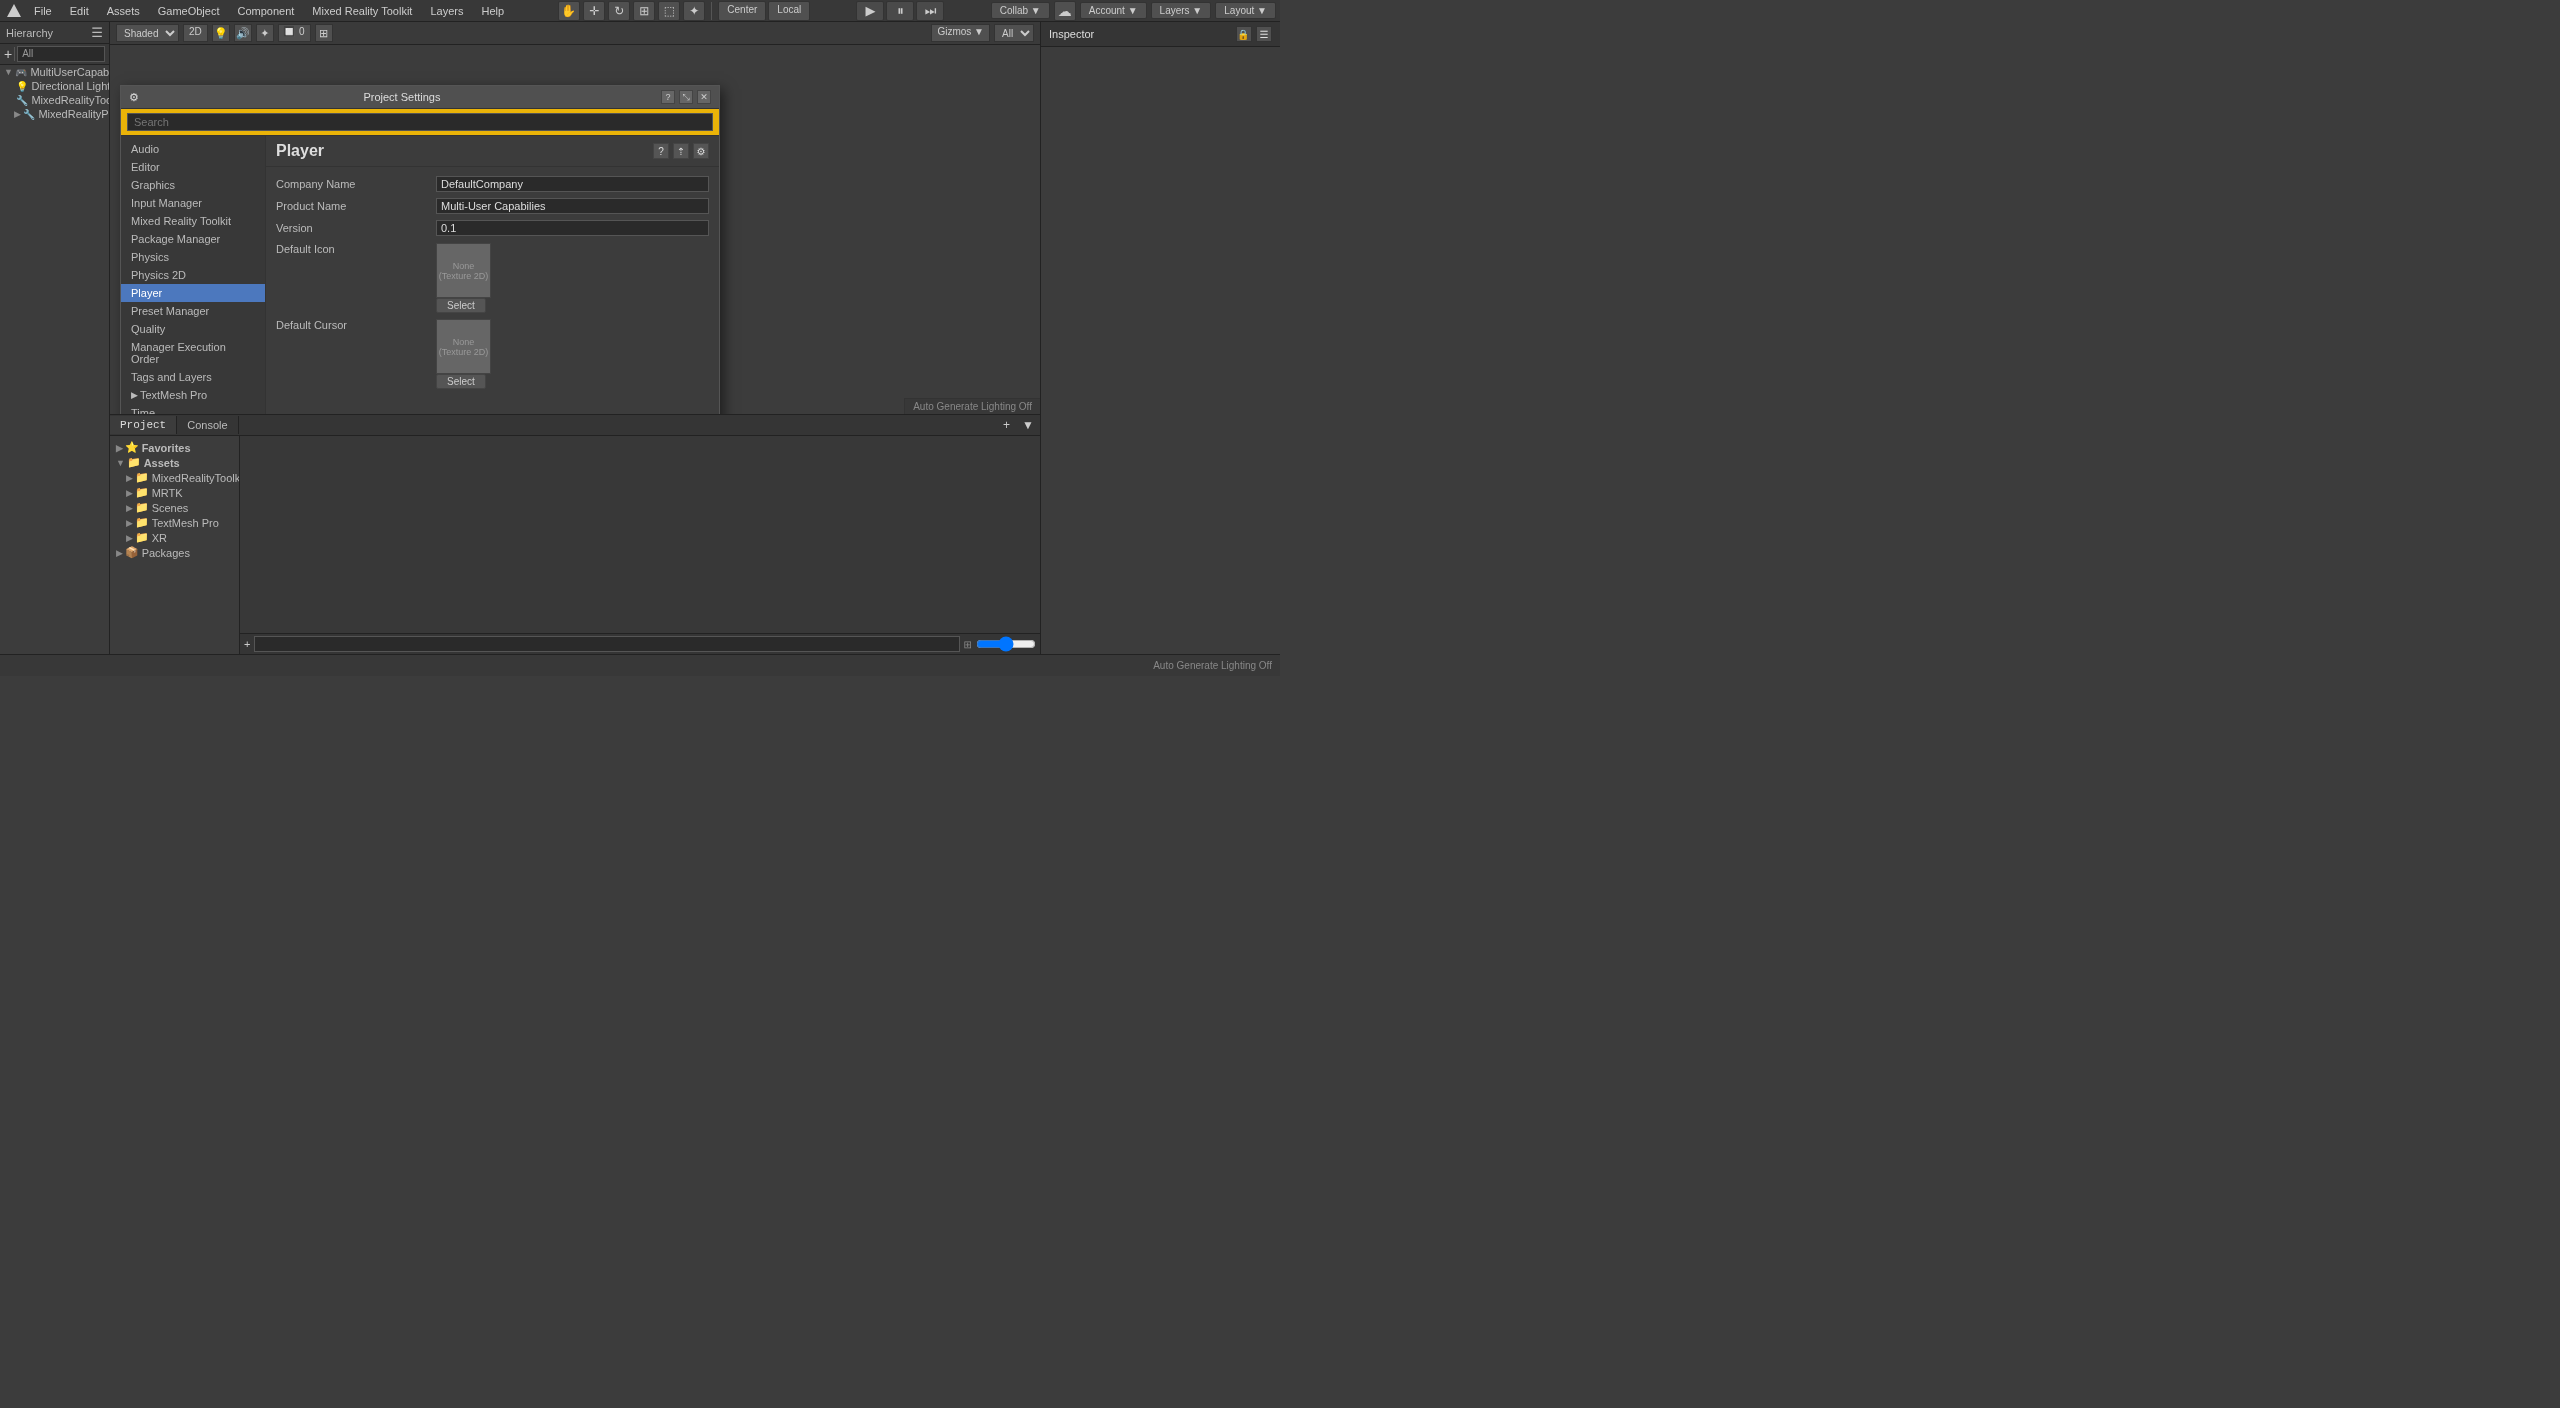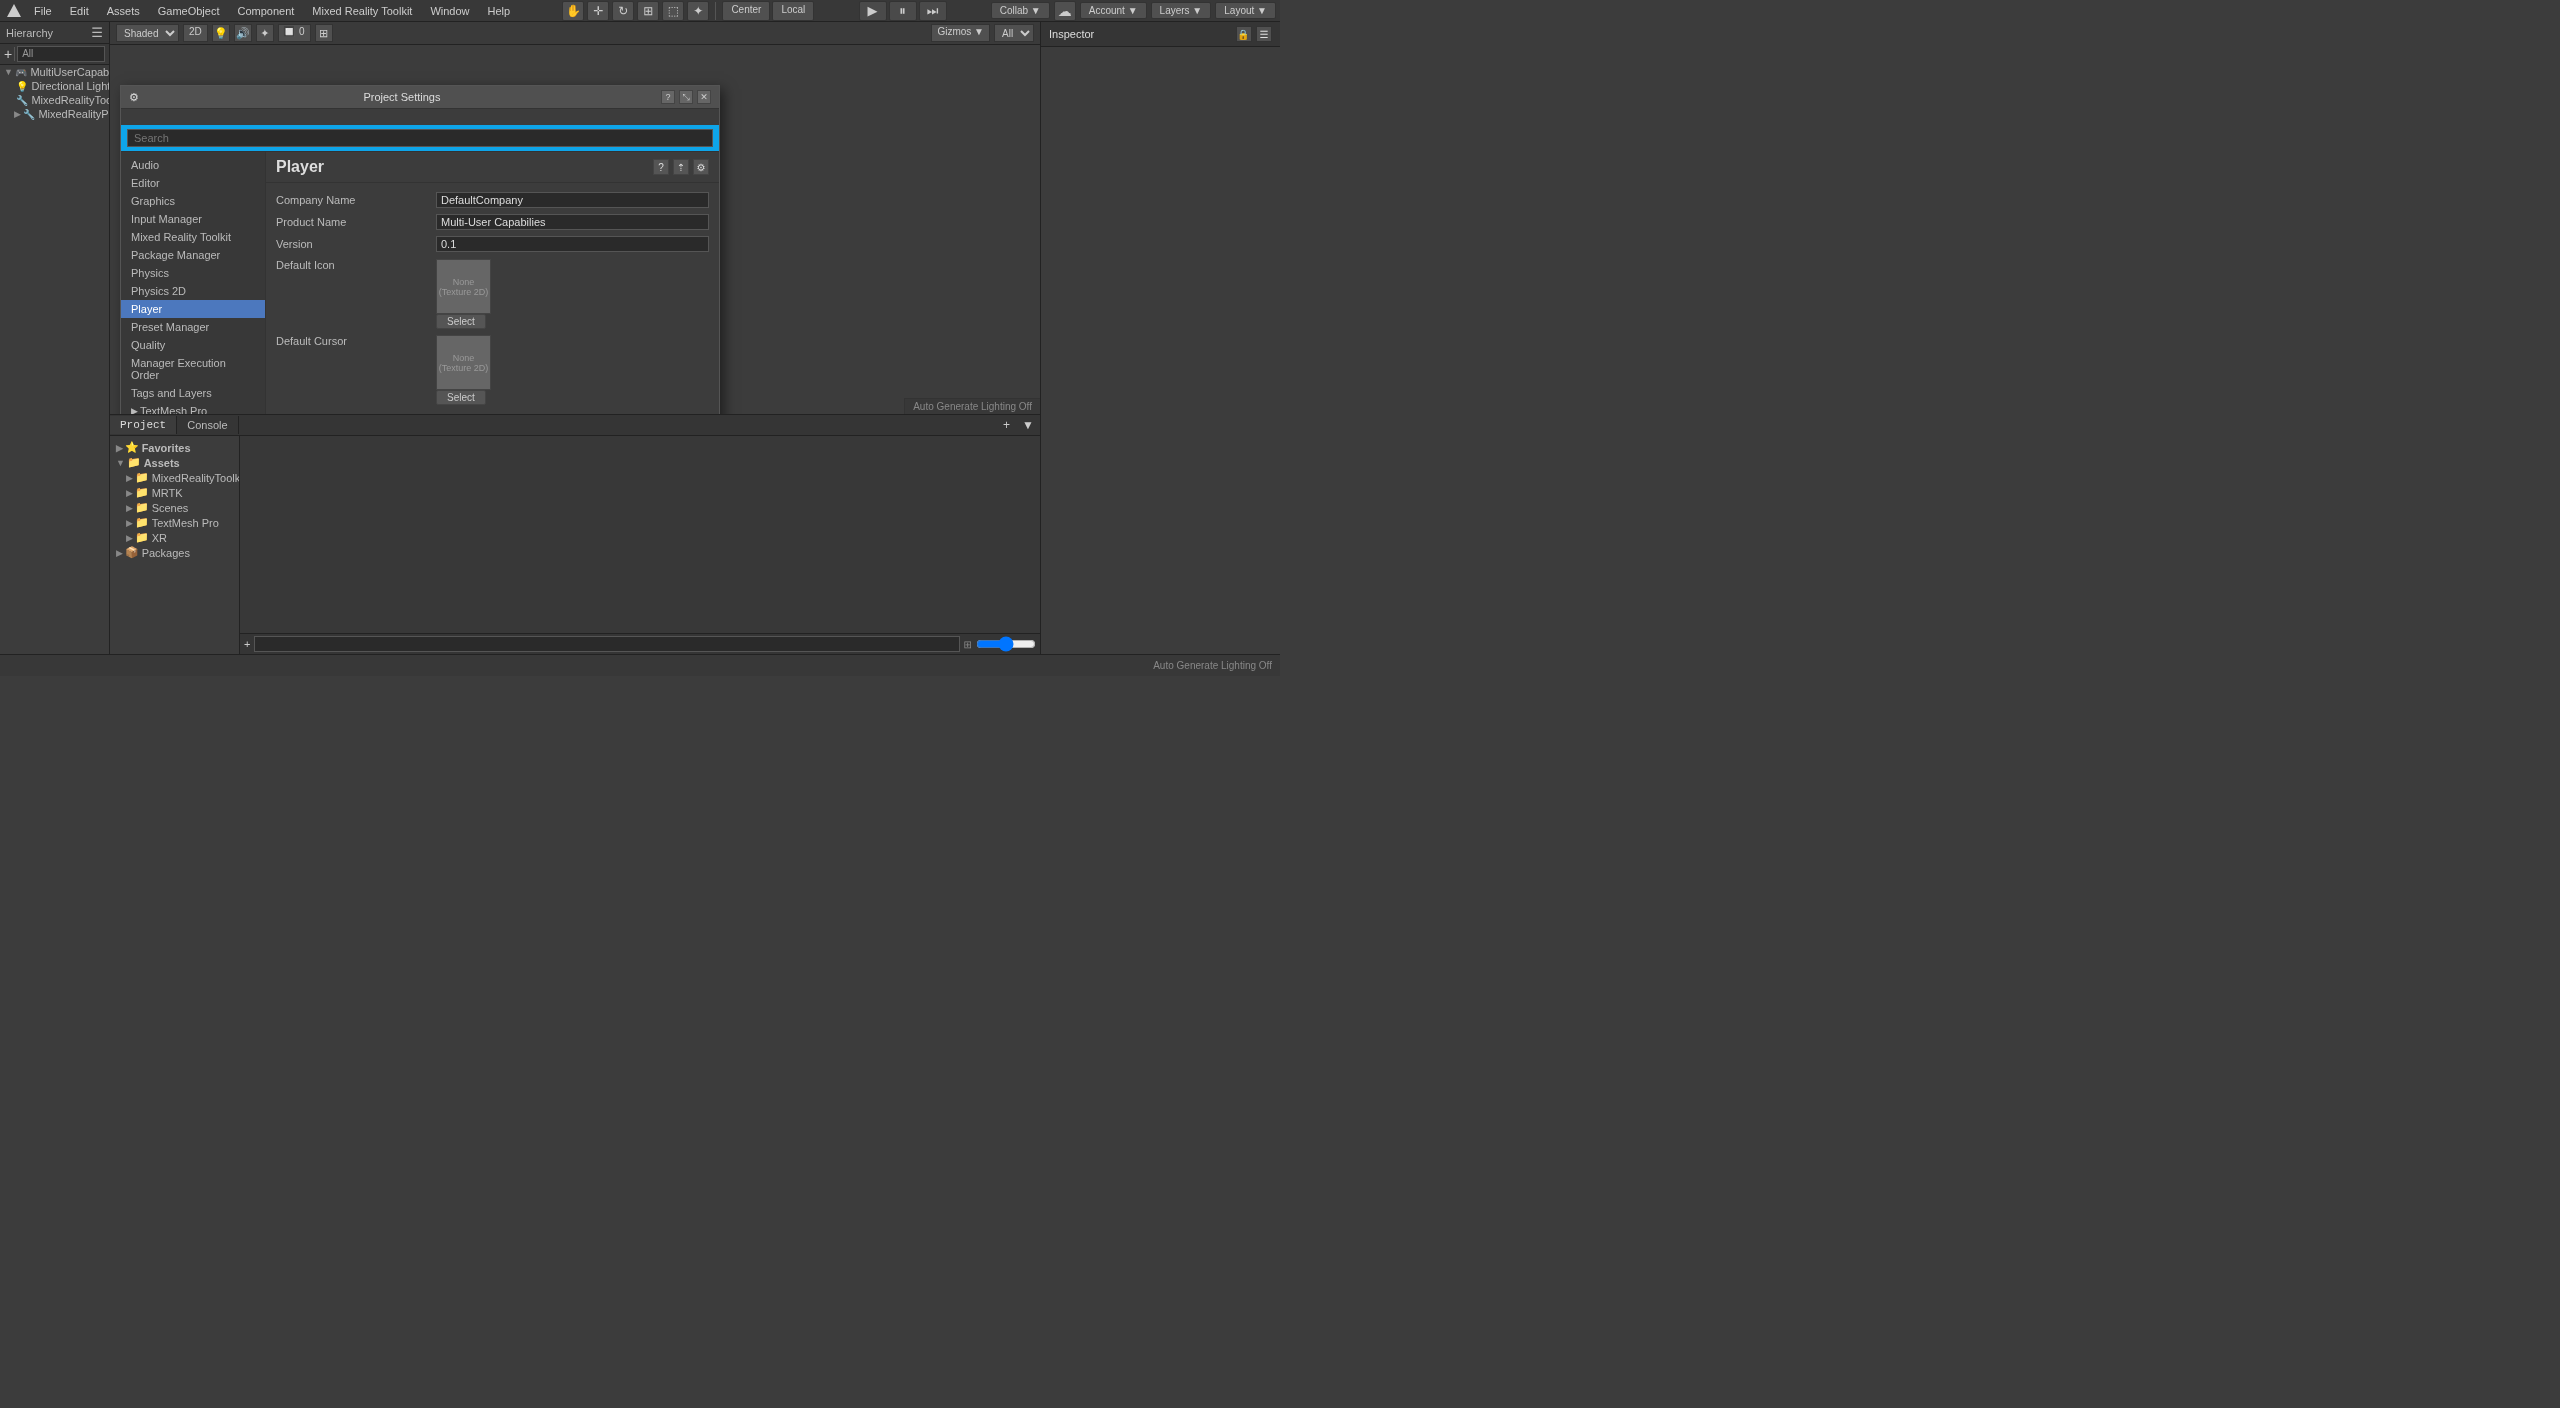--- a/index.html
+++ b/index.html
@@ -228,23 +228,22 @@
       align-items: center;
       justify-content: center;
       font-size: 9px;
       color: #999;
       text-align: center;
     }
 
     
     .settings-search {
       padding: 4px 6px;
-      background: #0ea5e9;
+      background: #eab308;
       border-bottom: 1px solid #333;
-      margin-top: 16px;
     }
     .settings-search input {
       width: 100%;
       background: #2a2a2a;
       border: 1px solid #555;
       color: #ddd;
       font-size: 11px;
       padding: 2px 6px;
       height: 18px;
     }
@@ -453,21 +452,21 @@
     <svg width="16" height="16" viewBox="0 0 16 16">
       <polygon points="8,1 15,14 1,14" fill="#ccc"></polygon>
     </svg>
   </div>
   <div class="menu-item">File</div>
   <div class="menu-item">Edit</div>
   <div class="menu-item">Assets</div>
   <div class="menu-item">GameObject</div>
   <div class="menu-item">Component</div>
   <div class="menu-item">Mixed Reality Toolkit</div>
-  <div class="menu-item">Window</div>
+  <div class="menu-item">Layers</div>
   <div class="menu-item">Help</div>
   <div class="toolbar-spacer"></div>
 
   <div style="display:flex;align-items:center;gap:3px;">
     <div class="toolbar-icon-btn" style="font-size:12px;">✋</div>
     <div class="toolbar-icon-btn" style="font-size:12px;">✛</div>
     <div class="toolbar-icon-btn" style="font-size:12px;">↻</div>
     <div class="toolbar-icon-btn" style="font-size:12px;">⊞</div>
     <div class="toolbar-icon-btn" style="font-size:12px;">⬚</div>
     <div class="toolbar-icon-btn" style="font-size:12px;">✦</div>

